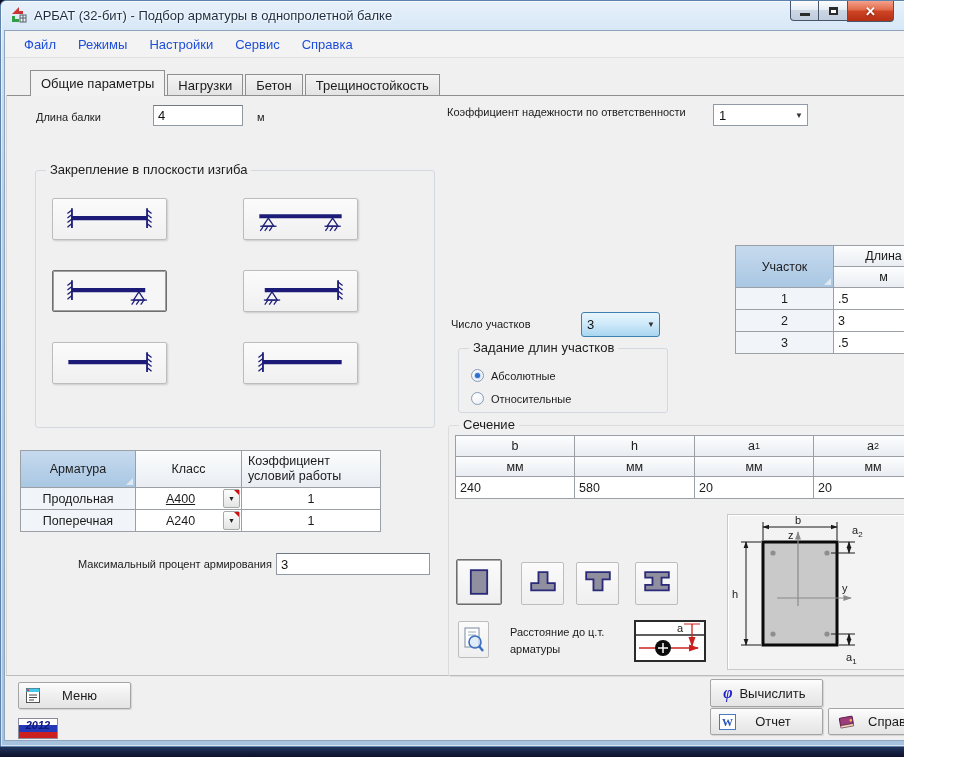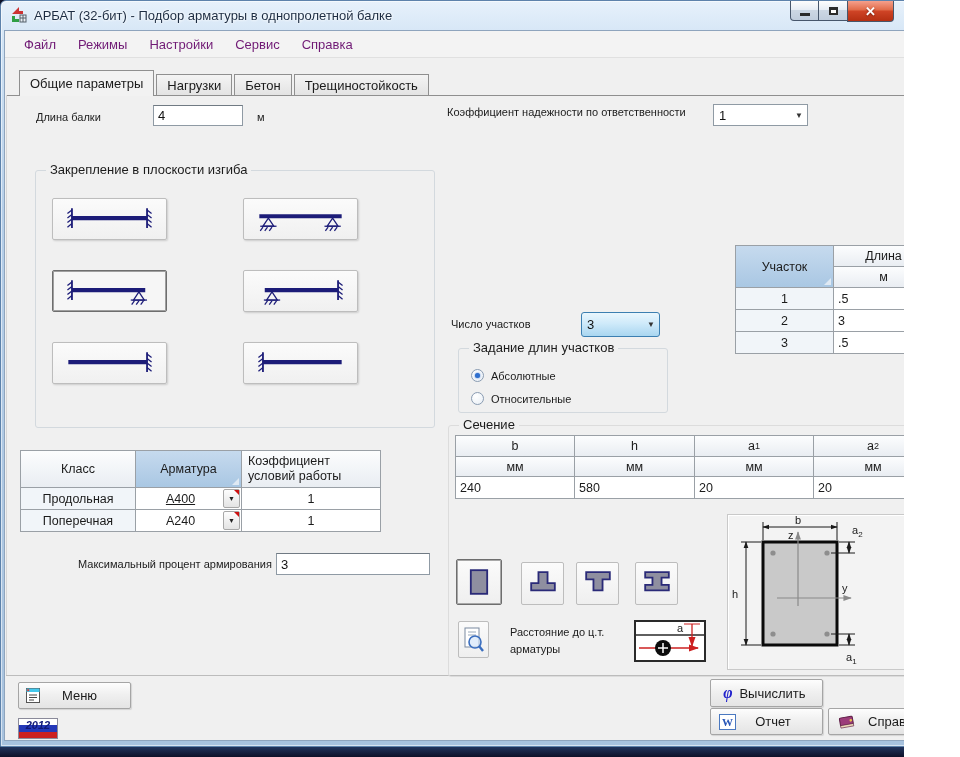--- a/index.html
+++ b/index.html
@@ -14,25 +14,25 @@
   .wbtn{height:20px;border:1px solid #47566b;border-top:none;background:linear-gradient(180deg,#fdfdfd,#e7edf5 45%,#ccd7e4 50%,#c0cddd);display:flex;align-items:center;justify-content:center;}
   .wbtn.min{width:29px;border-radius:0 0 0 4px;}
   .wbtn.max{width:28px;border-left:none;border-right:none;}
   .wbtn.close{width:47px;height:21px;border-radius:0 0 4px 0;background:linear-gradient(180deg,#f5a08c,#e06a48 45%,#cf4426 50%,#b52f12);}
   .glyph-min{width:10px;height:3px;background:#2b2b2b;margin-top:8px;}
   .glyph-max{width:9px;height:8px;border:2px solid #2b2b2b;border-top-width:3px;background:#fff;}
   .glyph-close{color:#fff;font-size:13px;font-weight:bold;text-shadow:0 1px 2px #7c2313;line-height:1;}
   
   .client{left:4px;top:30px;width:945px;height:711px;background:#f0f0f0;border:1px solid #8ea4bd;}
   .menubar{left:5px;top:31px;width:943px;height:27px;background:#f3f3f3;border-bottom:1px solid #e0e0e0;display:flex;align-items:center;padding-left:8px;}
-  .menu-item{font-size:13px;color:#701a75;padding:3px 11px;}
+  .menu-item{font-size:13px;color:#1d4ed8;padding:3px 11px;}
   
   .tabs{left:14px;top:70px;height:26px;display:flex;align-items:flex-end;}
   .tab{font-size:13px;color:#1b1b1b;border:1px solid #8f8f8f;background:linear-gradient(180deg,#f4f4f4,#e3e3e3);height:22px;display:flex;align-items:center;padding:0 10px;margin-left:2px;}
-  .tab.active{height:26px;background:#f2f2f2;border-bottom:none;margin-left:5px;z-index:3;}
+  .tab.active{height:26px;background:#f2f2f2;border-bottom:none;margin-left:16px;z-index:3;}
   .tabline{left:6px;top:95px;width:941px;height:1px;background:#8f8f8f;}
   .panel-b{left:6px;top:675px;width:941px;height:1px;background:#bcbcbc;}
   .panel-l{left:6px;top:95px;width:1px;height:580px;background:#d6d6d6;}
   .panel-r{left:946px;top:95px;width:1px;height:580px;background:#d6d6d6;}
   .lbl{font-size:11px;color:#1b1b1b;}
   .txt-input{border:1px solid #8f9aa4;border-top-color:#707a83;background:#fff;font-size:13px;padding:1px 4px;color:#111;}
   
   .combo{border:1px solid #8f9aa4;background:#fff;display:flex;align-items:center;}
   .combo .cval{flex:1;font-size:13px;padding:0 5px;color:#111;}
   .combo .carr{width:16px;text-align:center;font-size:8px;color:#333;}
@@ -364,25 +364,25 @@
     <line x1="104" y1="39" x2="128" y2="39" stroke="#1a1a1a" stroke-width="1"></line>
     <line x1="122" y1="28" x2="122" y2="39" stroke="#1a1a1a" stroke-width="1" marker-start="url(#da)" marker-end="url(#da)"></line>
     <text x="125" y="20" font-size="11" fill="#1b1b1b"><tspan>a</tspan><tspan font-size="8" dy="3">2</tspan></text>
     <line x1="112" y1="131" x2="128" y2="131" stroke="#1a1a1a" stroke-width="1"></line>
     <line x1="104" y1="120" x2="128" y2="120" stroke="#1a1a1a" stroke-width="1"></line>
     <line x1="122" y1="120" x2="122" y2="131" stroke="#1a1a1a" stroke-width="1" marker-start="url(#da)" marker-end="url(#da)"></line>
     <text x="119" y="147" font-size="11" fill="#1b1b1b"><tspan>a</tspan><tspan font-size="8" dy="3">1</tspan></text>
   </svg>
 
   <div class="abs tbl" style="left:20px;top:450px;grid-template-columns:114px 105px 138px;grid-template-rows:36px 21px 21px;">
-    <div class="cell hdr">Класс</div>
     <div class="cell hdr-blue">
       <span>Арматура</span>
       <span class="sort-tri"></span>
     </div>
+    <div class="cell hdr">Класс</div>
     <div class="cell hdr" style="line-height:15px;padding:0 6px;">Коэффициент условий работы</div>
     <div class="cell rowhdr">Продольная</div>
     <div class="cell">
       <span style="margin-right:16px;text-decoration:underline;">А400</span>
       <span class="dd-btn">
           <span>▼</span>
           <span class="red-corner"></span>
         </span>
     </div>
     <div class="cell">1</div>

